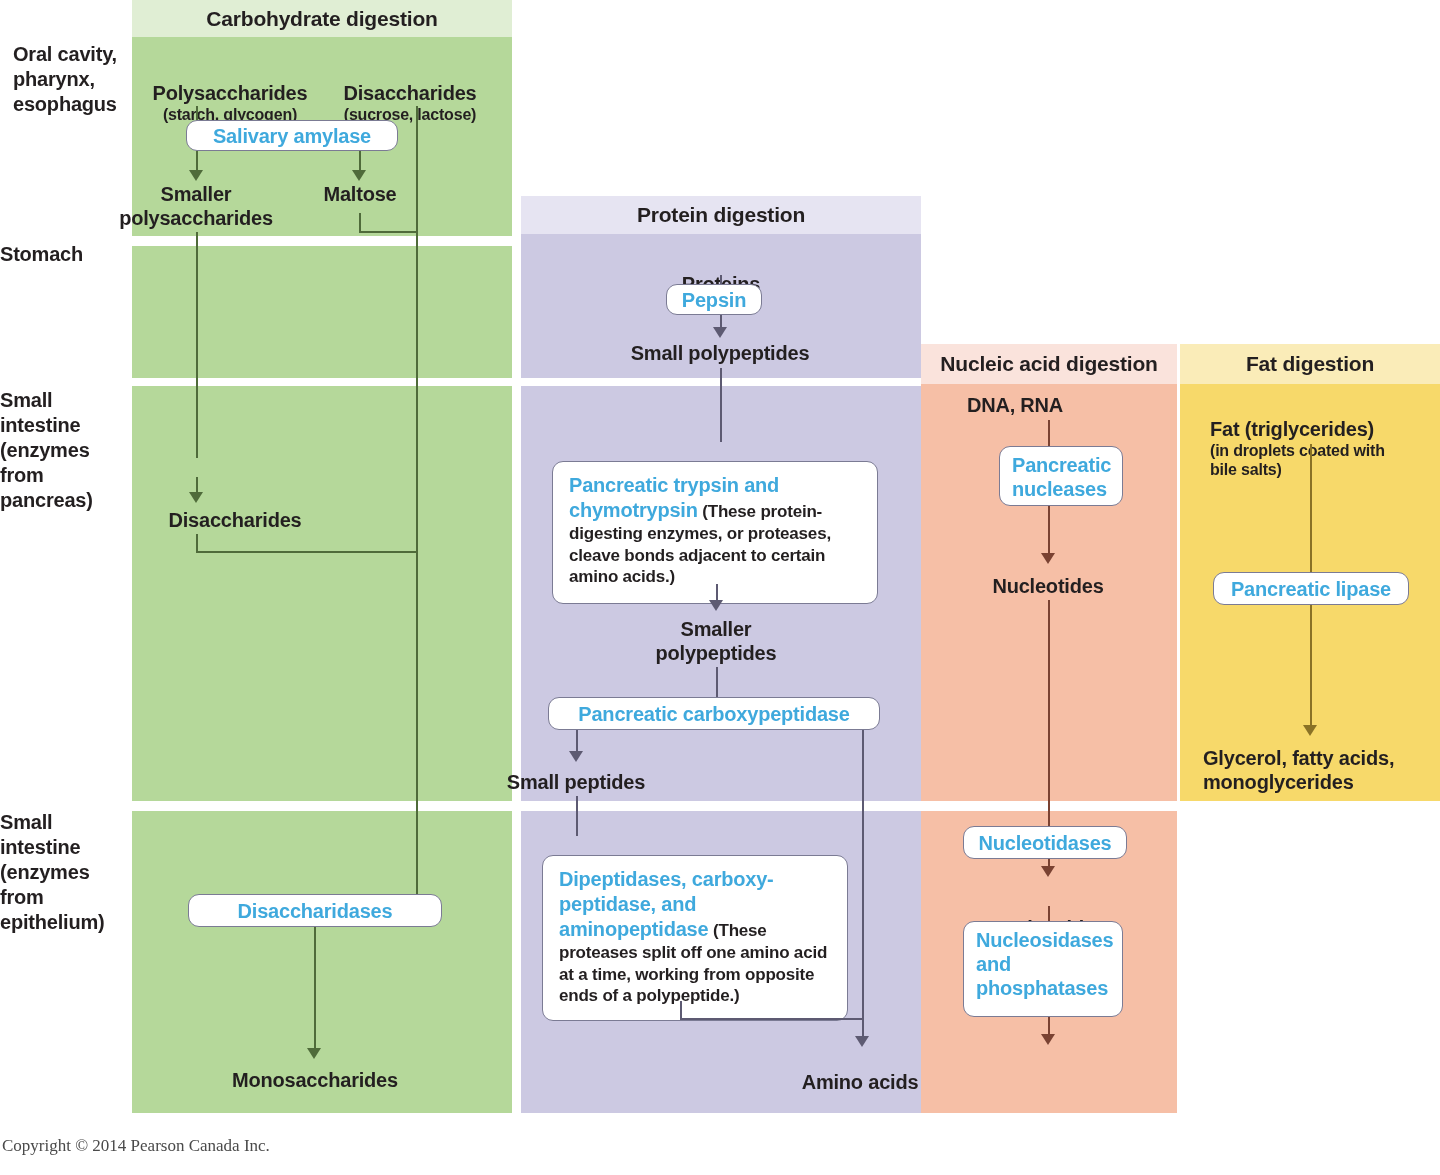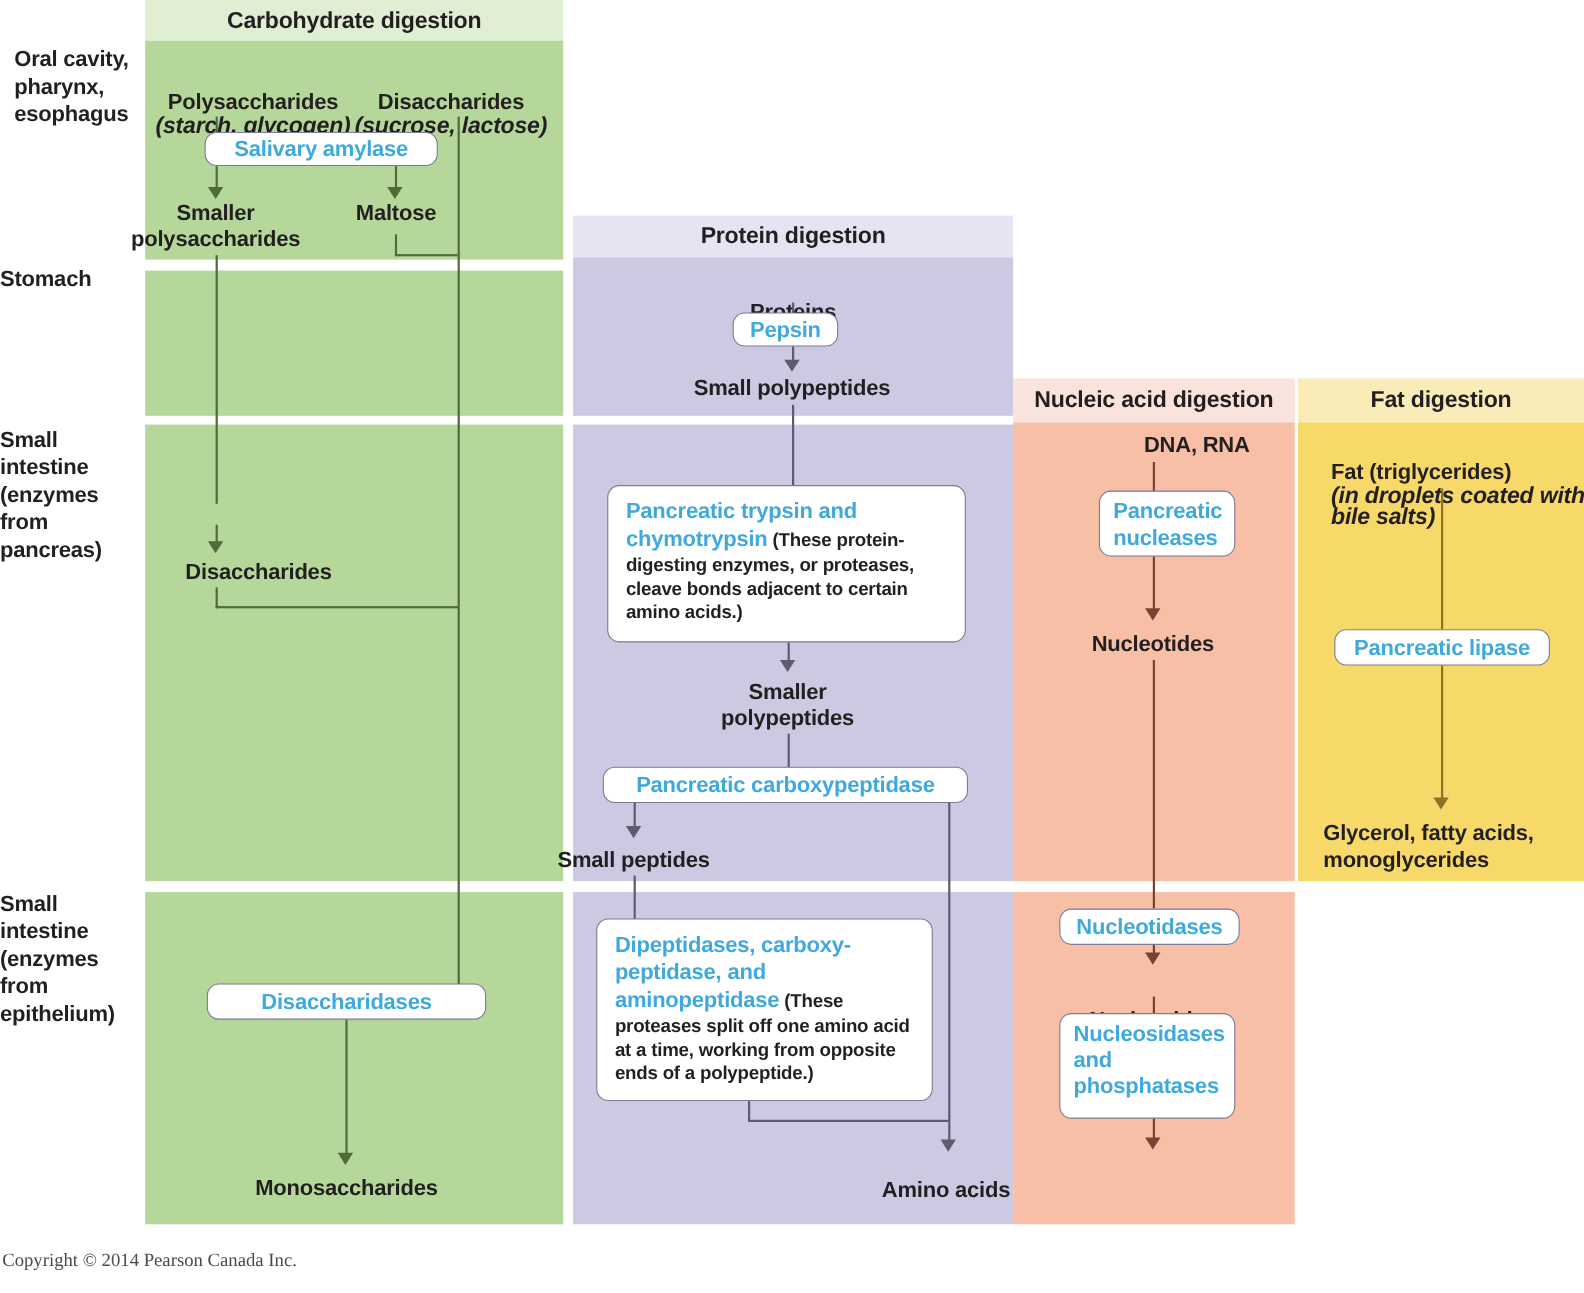--- a/index.html
+++ b/index.html
@@ -40,24 +40,23 @@
     color:#231f20;
     font-size:20px;
     line-height:24px;
     letter-spacing:-0.2px;
     text-align:center;
     white-space:pre-line;
   }
   .node.left{text-align:left;}
   .sub{
     display:block;
-    font-size:21px;
+    font-size:16px;
     line-height:19px;
     font-weight:bold;
-    font-style:italic;
   }
 
   
   .enz{
     position:absolute;
     background:#ffffff;
     border:1.5px solid #7b7b94;
     border-radius:11px;
     box-sizing:border-box;
     display:flex;align-items:center;justify-content:center;
@@ -68,20 +67,21 @@
     letter-spacing:-0.2px;
     text-align:center;
     padding:3px 8px;
   }
   .enz.para{
     display:block;
     text-align:left;
     padding:11px 13px 11px 16px;
     font-size:17px;
     line-height:21.5px;
+    margin-top:20px;
   }
   .enz.para .ename{color:#3fa9dd;font-weight:bold;font-size:20px;line-height:25px;}
   .enz.para .edesc{color:#231f20;font-weight:bold;font-size:17px;line-height:21.5px;}
   .enz.multiline{display:block;text-align:left;padding:6px 12px;}
 
   
   .vline{position:absolute;background:#4b4b55;width:1.6px;}
   .hline{position:absolute;background:#4b4b55;height:1.6px;}
   .vline.g,.hline.g{background:#4f6b3a;}
   .vline.y,.hline.y{background:#8a7226;}
@@ -212,21 +212,21 @@
   <div class="vline p" style="left:862px;top:730px;height:310px;"></div>
   <div class="arrow p" style="left:855px;top:1036px;"></div>
   <div class="node" style="left:762px;top:1070px;width:196px;">Amino acids</div>
 
   <div class="phead" style="left:921px;top:344px;width:256px;height:40px;background:#fae3dc;">
     <span>Nucleic acid digestion</span>
   </div>
   <div class="panel" style="left:921px;top:384px;width:256px;height:417px;background:#f6bfa6;"></div>
   <div class="panel" style="left:921px;top:811px;width:256px;height:302px;background:#f6bfa6;"></div>
 
-  <div class="node" style="left:988px;top:393px;width:200px;">DNA, RNA</div>
+  <div class="node" style="left:915px;top:393px;width:200px;">DNA, RNA</div>
   <div class="vline r" style="left:1048px;top:420px;height:27px;"></div>
   <div class="enz multiline" style="left:984px;top:446px;width:124px;height:60px;margin-left:15px;">
     <span style="white-space:pre-line;display:block;">Pancreatic
 nucleases</span>
   </div>
   <div class="vline r" style="left:1048px;top:506px;height:50px;"></div>
   <div class="arrow r" style="left:1041px;top:553px;"></div>
   <div class="node" style="left:948px;top:574px;width:200px;">Nucleotides</div>
 
   <div class="vline r" style="left:1048px;top:600px;height:226px;"></div>

